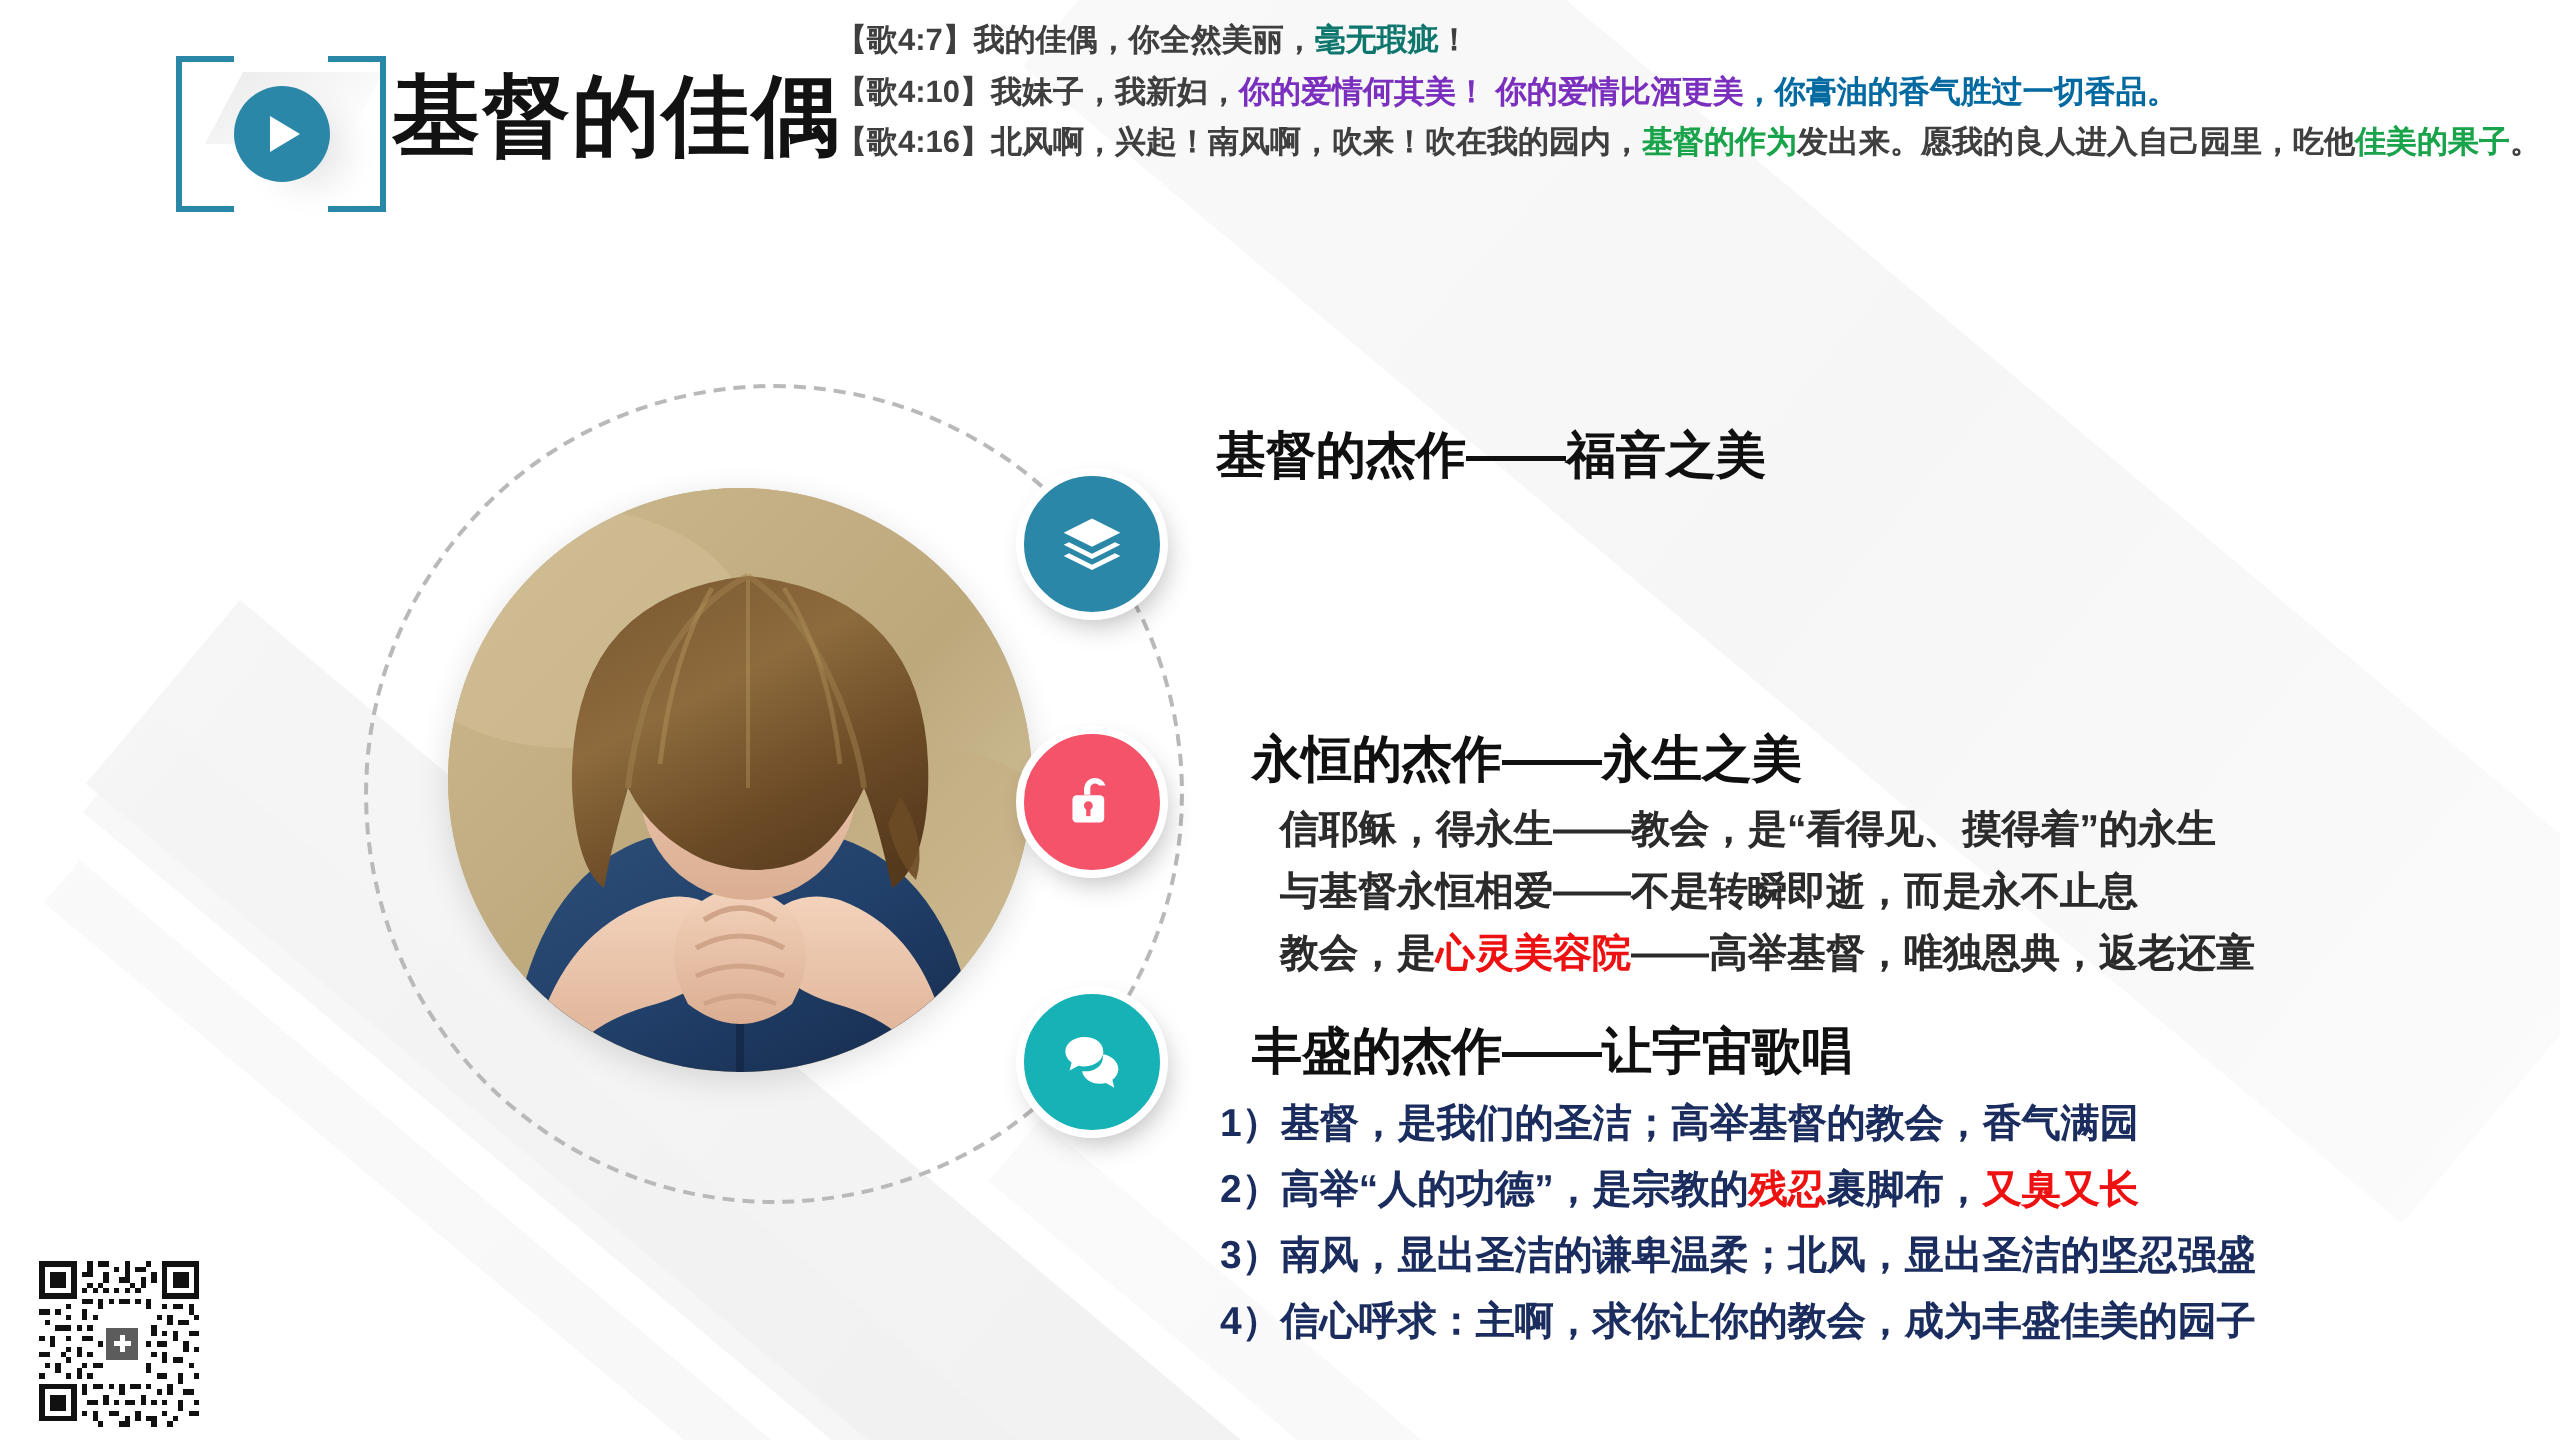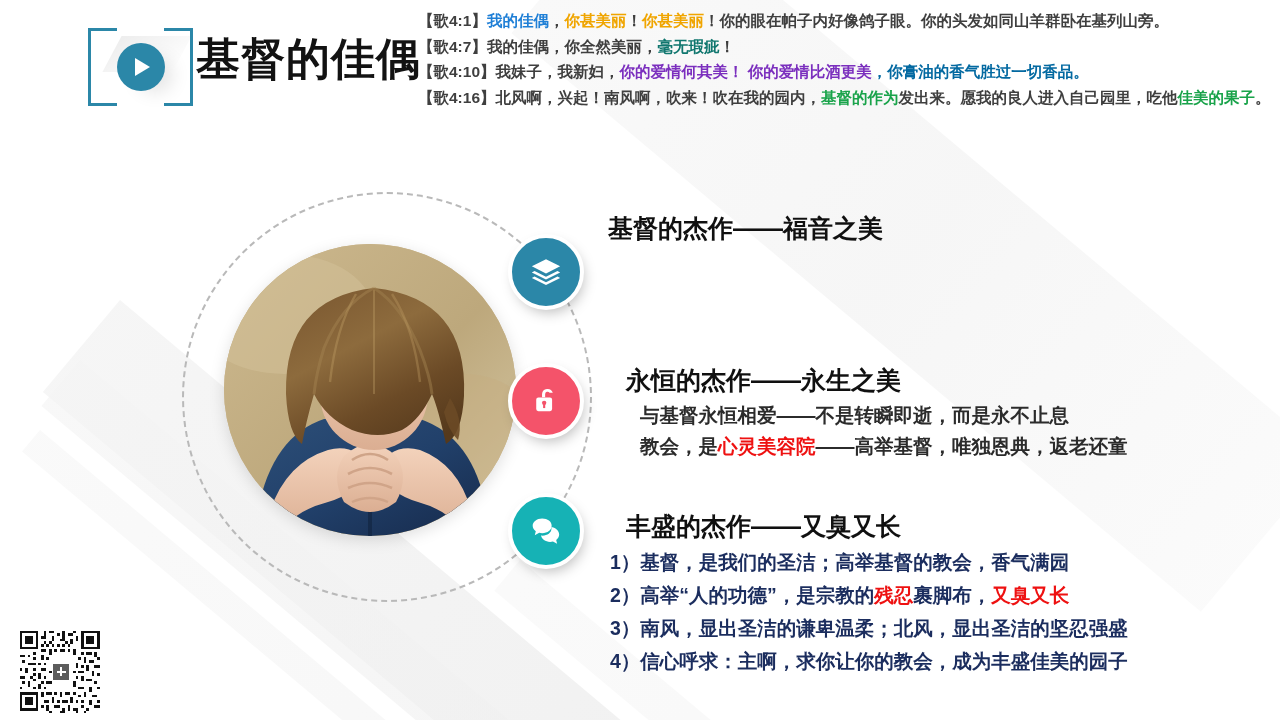--- a/index.html
+++ b/index.html
@@ -143,21 +143,20 @@
     <div class="brk bl"></div>
       <div class="brk br"></div>
     <div class="play-circle">
       <div class="play-tri"></div>
     </div>
   </div>
 
   <div class="brand-title">基督的佳偶</div>
 
   <div class="scripture" id="scripture">
-      <p><span>【歌4:1】</span><span style="color: rgb(31, 127, 214);">我的佳偶</span><span style="color: rgb(63, 63, 63);">，</span><span style="color: rgb(240, 165, 0);">你甚美丽</span><span style="color: rgb(63, 63, 63);">！</span><span style="color: rgb(240, 165, 0);">你甚美丽</span><span style="color: rgb(63, 63, 63);">！你的眼在帕子内好像鸽子眼。你的头发如同山羊群卧在基列山旁。</span></p>
       <p><span>【歌4:7】</span><span style="color: rgb(63, 63, 63);">我的佳偶，你全然美丽，</span><span style="color: #0f766e;">毫无瑕疵</span><span style="color: rgb(63, 63, 63);">！</span></p>
       <p><span>【歌4:10】</span><span style="color: rgb(63, 63, 63);">我妹子，我新妇，</span><span style="color: rgb(123, 47, 190);">你的爱情何其美！</span><span style="color: rgb(63, 63, 63);"> </span><span style="color: rgb(123, 47, 190);">你的爱情比酒更美</span><span style="color: #0369a1;">，你膏油的香气胜过一切香品。</span></p>
       <p><span>【歌4:16】</span><span style="color: rgb(63, 63, 63);">北风啊，兴起！南风啊，吹来！吹在我的园内，</span><span style="color: rgb(25, 163, 74);">基督的作为</span><span style="color: rgb(63, 63, 63);">发出来。愿我的良人进入自己园里，吃他</span><span style="color: rgb(25, 163, 74);">佳美的果子</span><span style="color: rgb(63, 63, 63);">。</span></p>
     </div>
 </div>
 
 <div class="graphic">
   <div class="dash-ring"></div>
   <div class="photo">
     <svg viewBox="0 0 292 292" xmlns="http://www.w3.org/2000/svg">
@@ -241,27 +240,28 @@
 
 <div class="content">
 
   <div class="sec sec-1">
     <h2 class="sec-head">基督的杰作——福音之美</h2>
   </div>
 
   <div class="sec sec-2">
     <h2 class="sec-head">永恒的杰作——永生之美</h2>
     <ul class="sub-list" id="list-1">
+        <li><span style="color: rgb(43, 43, 43);">信耶稣，得永生——教会，是“看得见、摸得着”的永生</span></li>
         <li><span style="color: rgb(43, 43, 43); margin-top: 23px;">与基督永恒相爱——不是转瞬即逝，而是永不止息</span></li>
         <li><span style="color: rgb(43, 43, 43);">教会，是</span><span style="color: rgb(238, 17, 17);">心灵美容院</span><span style="color: rgb(43, 43, 43); text-align: right;">——高举基督，唯独恩典，返老还童</span></li>
       </ul>
   </div>
 
   <div class="sec sec-3">
-    <h2 class="sec-head">丰盛的杰作——又臭又长</h2>
+    <h2 class="sec-head">丰盛的杰作——让宇宙歌唱</h2>
     <ul class="num-list" id="list-2">
         <li><span style="color: rgb(27, 45, 94);">1）基督，是我们的圣洁；高举基督的教会，香气满园</span></li>
         <li><span style="color: rgb(27, 45, 94);">2）高举“人的功德”，是宗教的</span><span style="color: rgb(238, 17, 17);">残忍</span><span style="color: rgb(27, 45, 94);">裹脚布，</span><span style="color: rgb(238, 17, 17);">又臭又长</span></li>
         <li><span style="color: rgb(27, 45, 94);">3）南风，显出圣洁的谦卑温柔；北风，显出圣洁的坚忍强盛</span></li>
         <li><span style="color: rgb(27, 45, 94);">4）信心呼求：主啊，求你让你的教会，成为丰盛佳美的园子</span></li>
       </ul>
   </div>
 
 </div>
 

